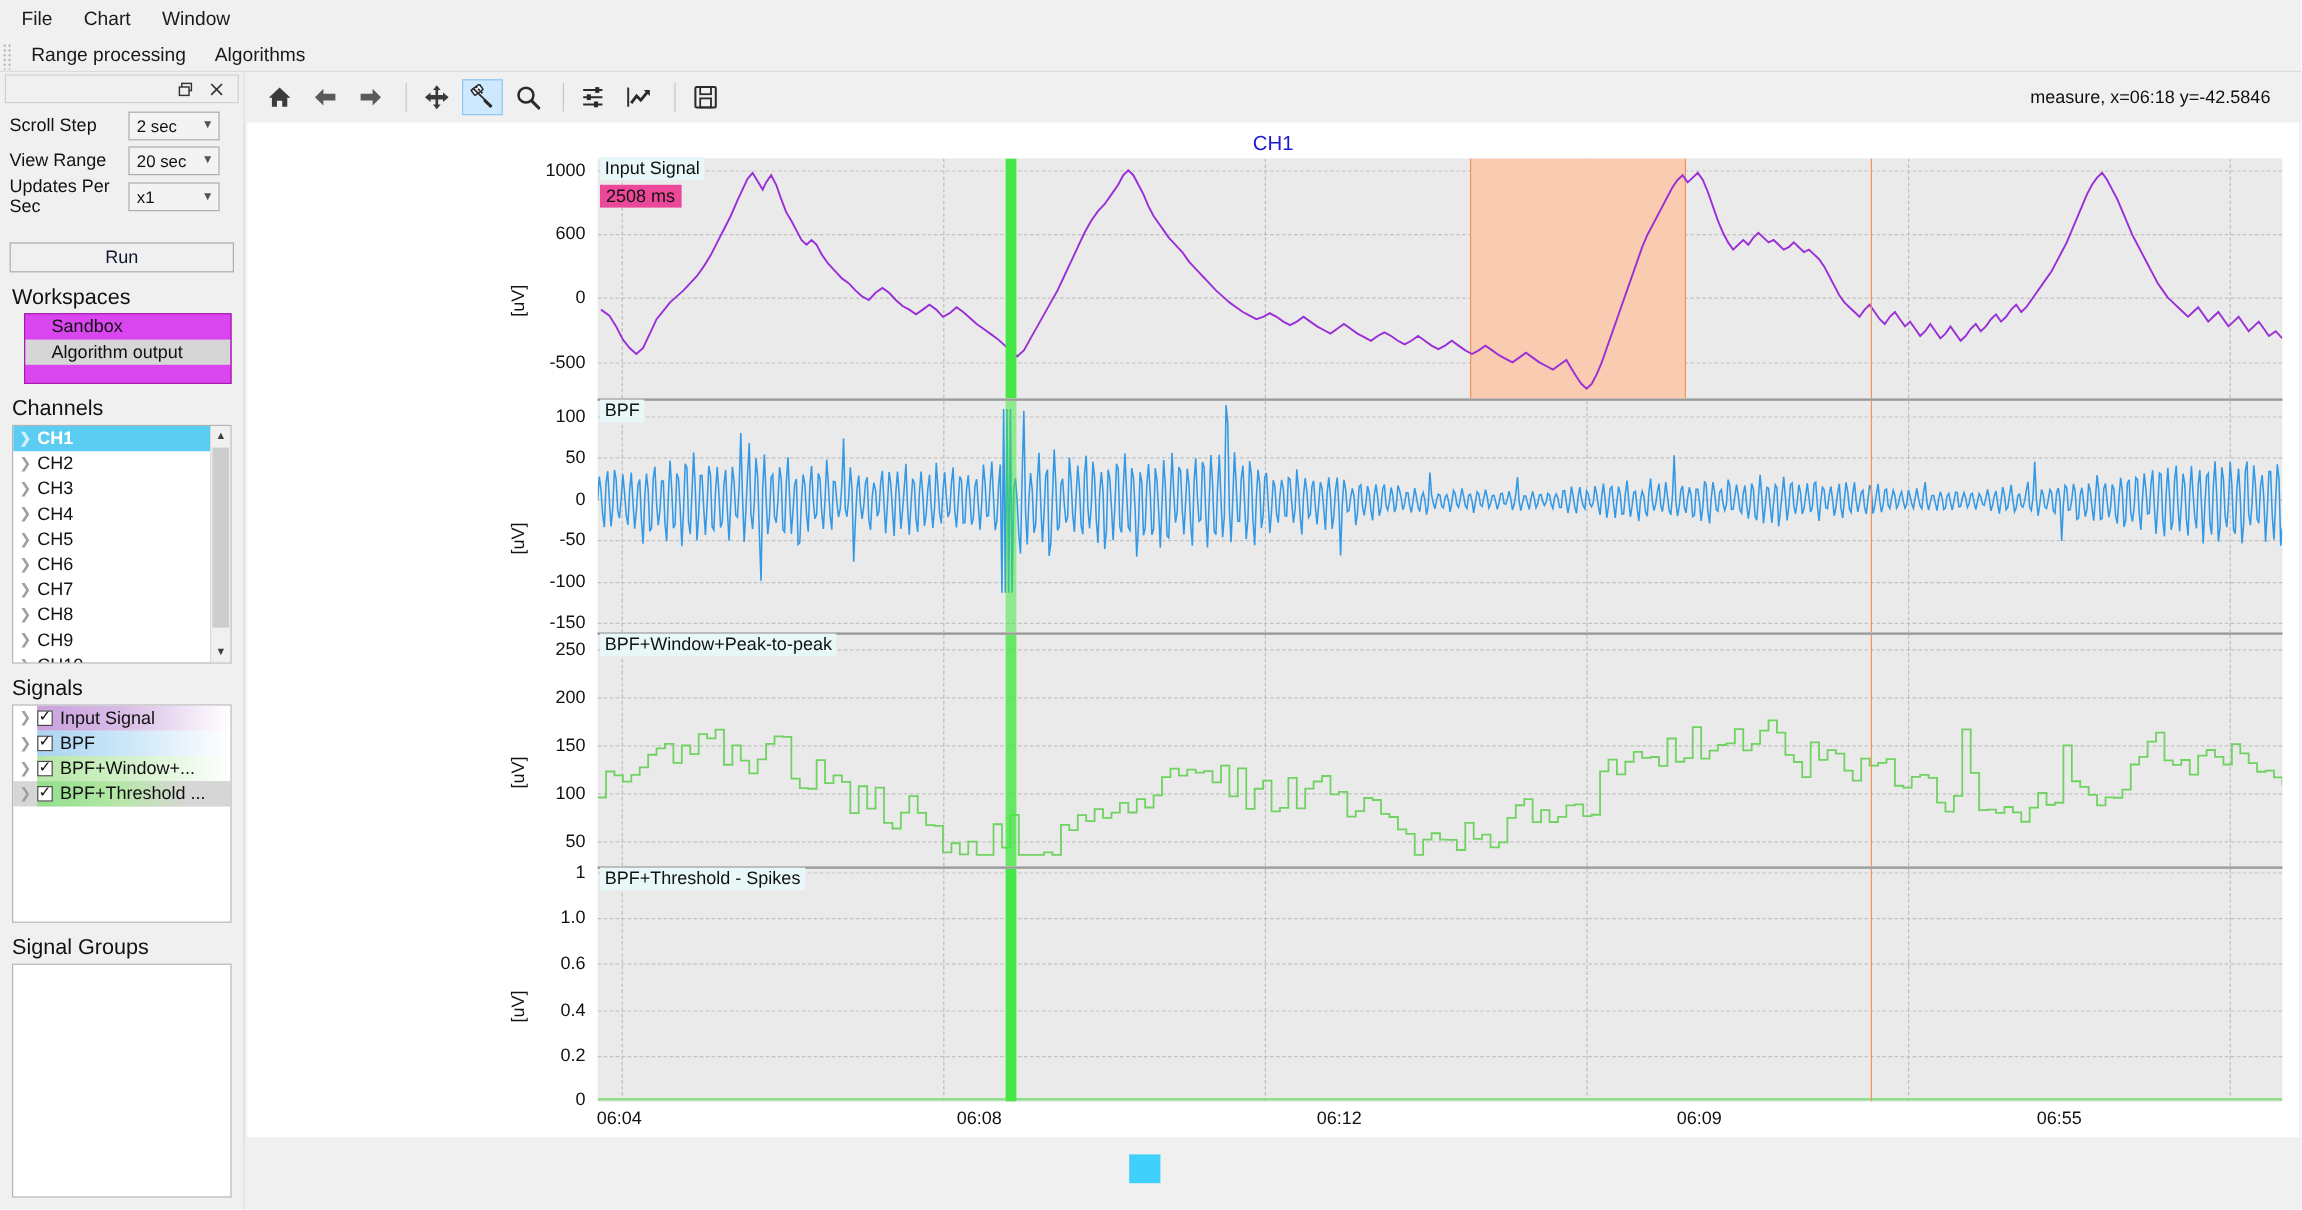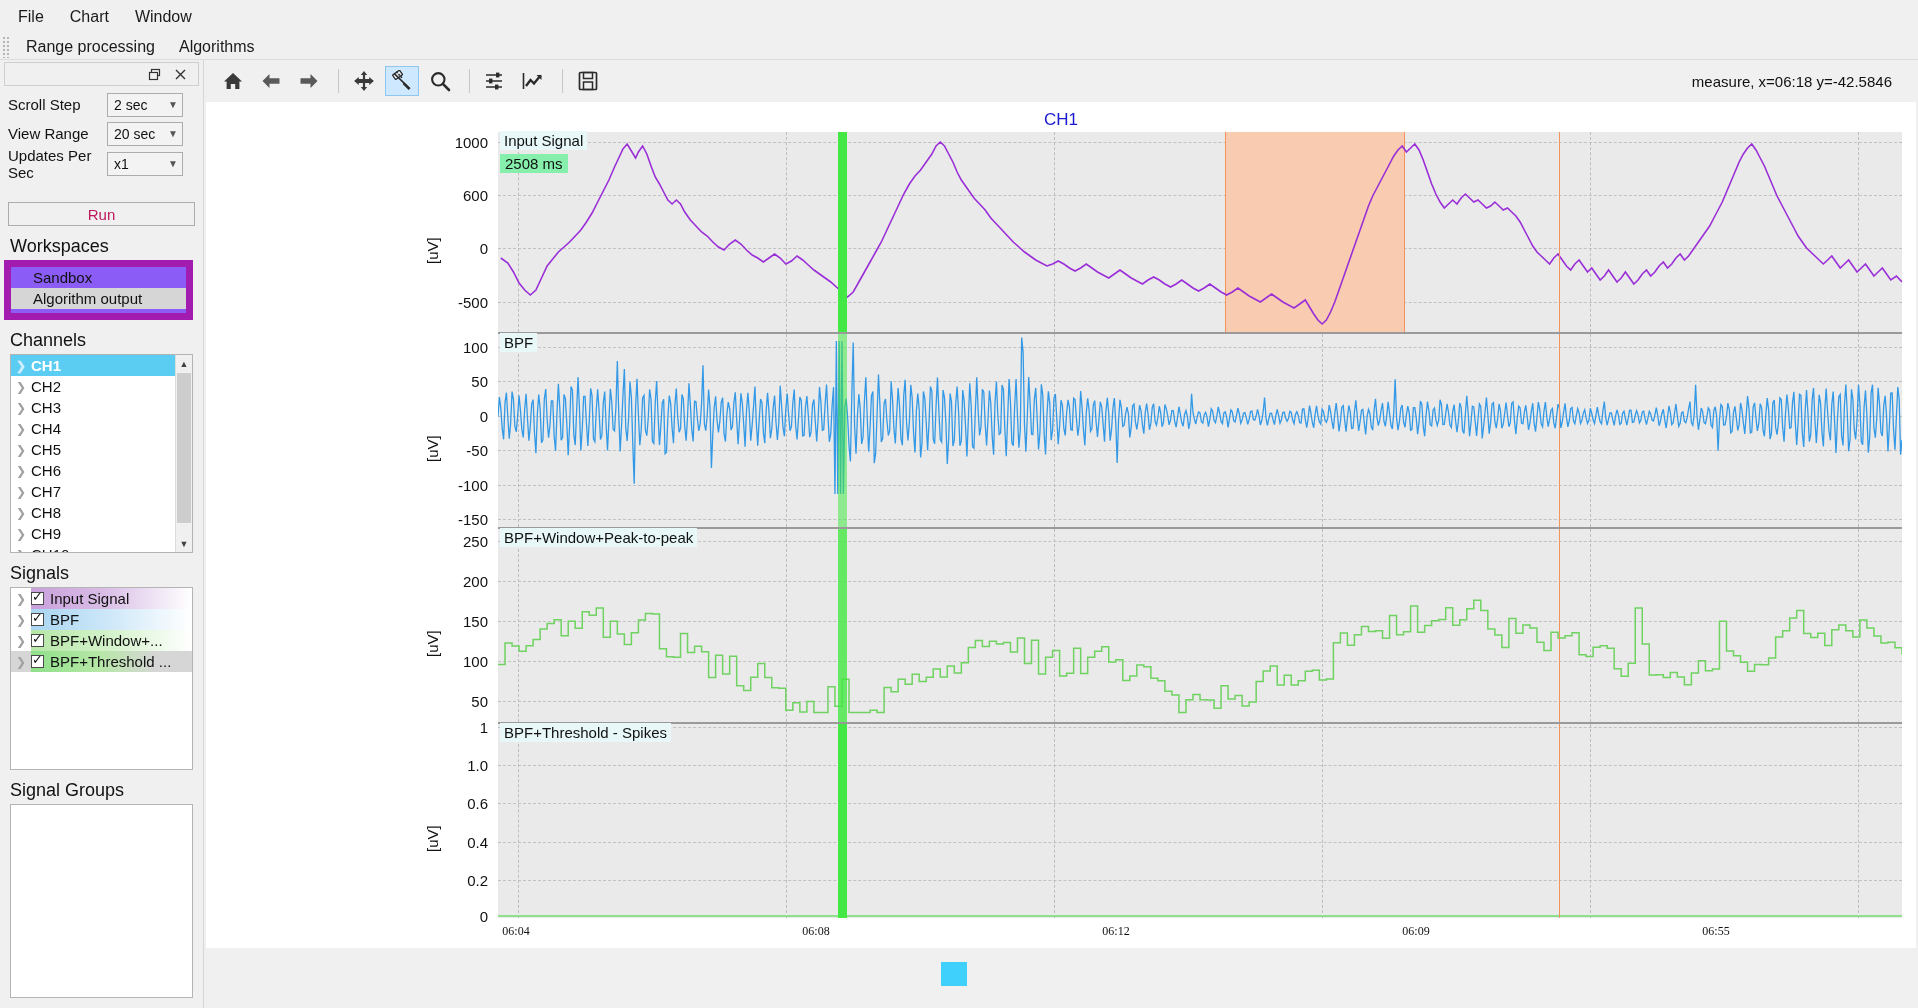--- a/index.html
+++ b/index.html
@@ -47,26 +47,26 @@
   .combo {
     width:76px; height:24px; background:#f3f3f3; border:1px solid #acacac;
     display:flex; align-items:center; justify-content:space-between;
     padding:0 4px 0 6px; font-size:14px; color:#111;
   }
   .combo .chev { color:#555; font-size:10px; }
 
   .runbtn {
     margin:20px 8px 10px 8px; height:26px; background:#f0f0f0;
     border:1px solid #adadad; display:flex; align-items:center;
-    justify-content:center; font-size:15px; color:#be185d;
+    justify-content:center; font-size:15px; color:#0f172a;
   }
 
   .section-label { font-size:18px; margin:0 0 3px 10px; color:#111; }
 
-  .listbox { margin:0 10px 10px 4px; background:#8b5cf6; border:7px solid #a21caf;
+  .listbox { margin:0 10px 10px 20px; background:#d946ef; border:1px solid #a21caf;
              overflow:hidden; position:relative; }
   .lb-row { height:21px; display:flex; align-items:center; font-size:15px;
             padding-left:22px; color:#111; }
   .lb-row.sel-gray { background:#d6d6d6; }
 
   .tree { margin:0 10px 10px 10px; background:#fff; border:1px solid #b4b4b4;
           position:relative; overflow:hidden; }
   .tr-row { height:21px; display:flex; align-items:center; font-size:15px;
             color:#111; position:relative; }
   .arrow { width:20px; text-align:center; color:#a0a0a0; font-size:12px; flex:none; }
@@ -100,28 +100,28 @@
   #canvas-wrap { flex:1; background:#ffffff; margin:0 2px 0 2px; position:relative; }
 
   .chart-title { position:absolute; left:0; right:0; top:8px; text-align:center;
                  font-size:17px; color:#1a1ad0; }
 
   .subplot { position:absolute; left:292px; right:14px; background:#eaeaea;
              border-top:2px solid #9a9a9a; }
   .sp-inner { position:absolute; inset:0; overflow:hidden; }
   .sp-tag { position:absolute; top:-1px; left:2px; background:#e8f8f8;
             font-size:15px; padding:1px 4px; color:#111; z-index:6; white-space:nowrap; }
-  .sp-tag2 { position:absolute; background:#86efac; font-size:15px;
+  .sp-tag2 { position:absolute; background:#ec4899; font-size:15px;
              padding:1px 5px; color:#111; z-index:6; }
 
   .ylabel { position:absolute; font-size:15px; color:#111;
             transform:rotate(-90deg); transform-origin:left top; white-space:nowrap; }
   .ytick { position:absolute; right:0; font-size:15px; color:#111;
            text-align:right; width:70px; transform:translateY(-50%); }
-  .xtick { position:absolute; font-size:12px; color:#111; transform:translateX(-50%);font-family:Liberation Serif, serif; }
+  .xtick { position:absolute; font-size:15px; color:#111; transform:translateX(-50%); }
   .xlabel { position:absolute; font-size:16px; color:#111; }
 
   .gridline { position:absolute; left:0; right:0; height:0;
               border-top:1px dashed #c2c2c2; }
   .vgridline { position:absolute; top:0; bottom:0; width:0;
                border-left:1px dashed #bdbdbd; }
 
   .green-band { position:absolute; top:0; bottom:0; background:#44e844; z-index:4; }
   .orange-band { position:absolute; top:0; bottom:0; background:#f9cbb0;
                  border-left:1.5px solid #f2935c; border-right:1.5px solid #f2935c; z-index:1; }

